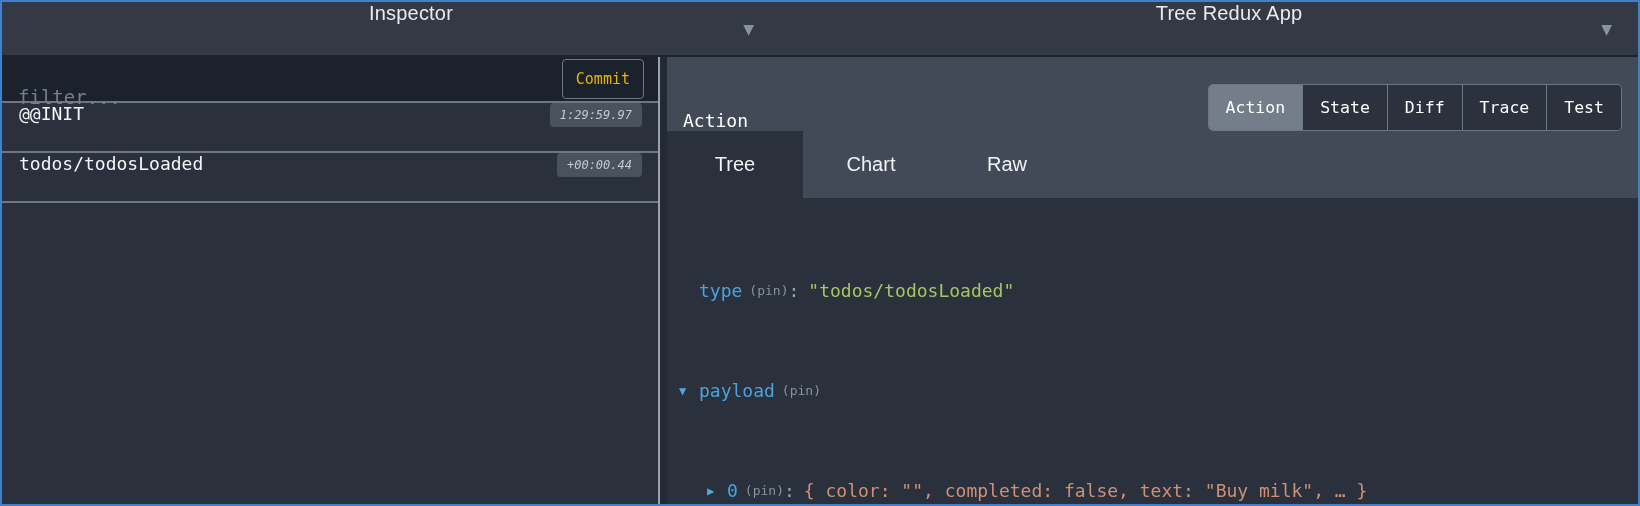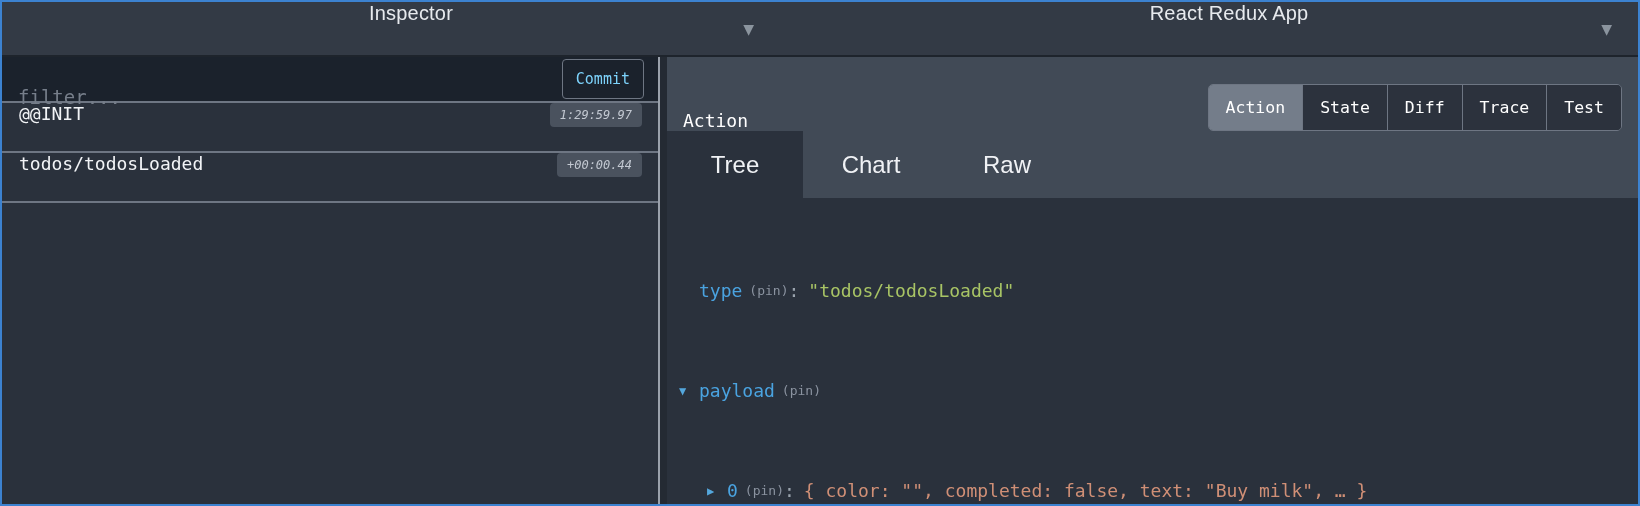--- a/index.html
+++ b/index.html
@@ -57,21 +57,21 @@
     background: transparent; border: none; outline: none;
     color: #d7dbe0;
     font-family: "DejaVu Sans Mono", "Liberation Mono", monospace;
     font-size: 19px;
     margin-top: 36px;
   }
   .filter-input::placeholder { color: #767e8a; }
   .commit-btn {
     flex: none;
     font-family: "DejaVu Sans Mono", "Liberation Mono", monospace;
-    font-size: 15px; color: #7dd3fc;
+    font-size: 15px; color: #eab308;
     background: transparent;
     border: 1px solid #6e7683; border-radius: 4px;
     padding: 10px 13px;
     cursor: pointer;
   }
   .action-item {
     flex: none; height: 50px;
     border-bottom: 2px solid #6e7683;
     display: flex; align-items: flex-start;
     padding: 0 16px 0 17px;
@@ -131,21 +131,21 @@
   .tab.selected { background: #747d8a; }
 
   .view-tabs {
     flex: none; height: 67px;
     background: #414a56;
     display: flex;
   }
   .view-tab {
     width: 136px;
     display: flex; align-items: center; justify-content: center;
-    color: #f0f2f5; font-size: 24px;
+    color: #f0f2f5; font-size: 20px;
     cursor: pointer;
   }
   .view-tab.selected { background: #2a313c; }
 
   
   .tree {
     flex: 1; background: #2a313c;
     padding: 11px 10px 0 12px;
     font-family: "DejaVu Sans Mono", "Liberation Mono", monospace;
     font-size: 18px;
@@ -170,21 +170,21 @@
 <body>
 
 <div class="window">
 
   <div class="topbar">
     <div class="topbar-half">
       <span class="topbar-title">Inspector</span>
       <span class="chevron chevron-left">▼</span>
     </div>
     <div class="topbar-half">
-      <span class="topbar-title">React Redux App</span>
+      <span class="topbar-title">Tree Redux App</span>
       <span class="chevron chevron-right">▼</span>
     </div>
   </div>
 
   <div class="main">
 
     <div class="left-panel">
       <div class="filter-row">
         <input class="filter-input" type="text" placeholder="filter..." style="">
         <button class="commit-btn">Commit</button>

